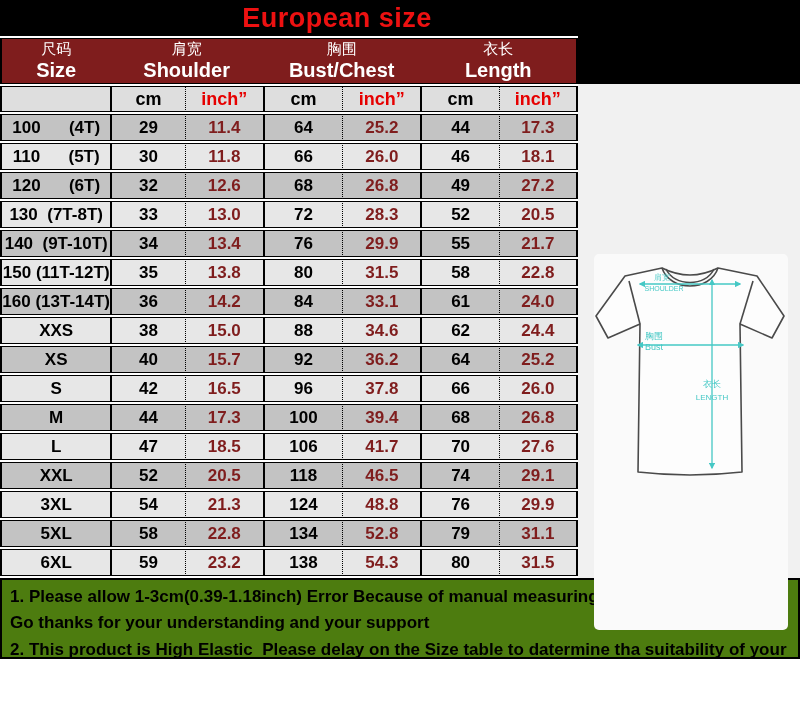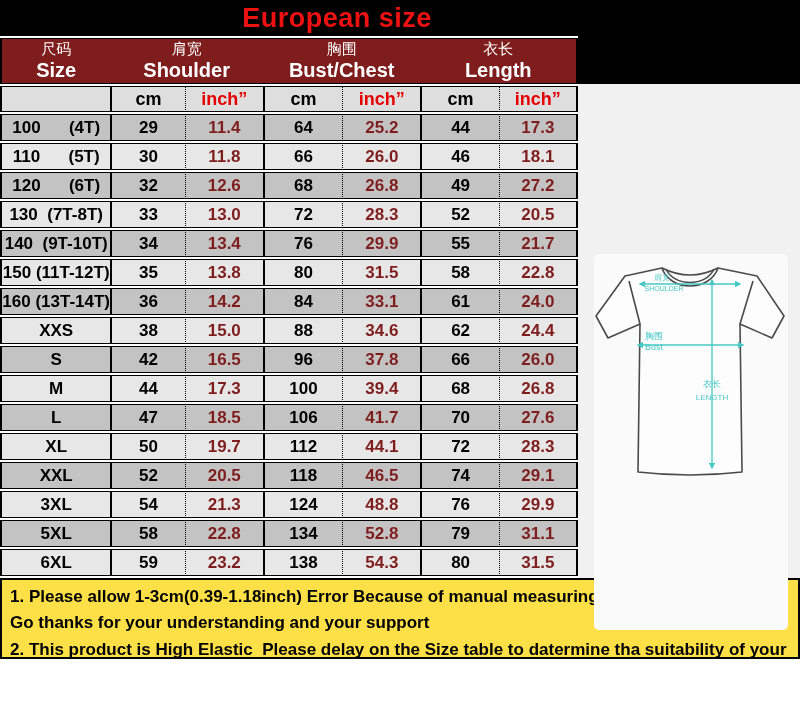--- a/index.html
+++ b/index.html
@@ -44,21 +44,21 @@
   tbody tr:nth-child(odd) td { background:#c3c3c3; }
   tbody tr:nth-child(even) td { background:#e7e7e7; }
   
   .right-panel { width:222px; display:flex; flex-direction:column; }
   .panel-top { height:48px; background:#000; }
   .panel-body { flex:1; background:#f1f1f1; position:relative; }
   .panel-body svg { position:absolute; top:0; left:0; }
   
   .footer {
     box-sizing:border-box; width:800px; height:81px;
-    background:#fde047; border:2px solid #000;
+    background:#4d7c0f; border:2px solid #000;
     padding:3px 8px 0 8px;
   }
   .footer .note {
     font-size:17px; font-weight:bold; color:#000;
     white-space:pre-wrap; margin:4px 0 6px 0; line-height:1.2;
   }
 </style>
 </head>
 <body>
 
@@ -174,20 +174,29 @@
           <tr>
             <td class="size-col gl">XXS</td>
             <td class="cm gl">38</td>
             <td class="inch">15.0</td>
             <td class="cm gl">88</td>
             <td class="inch">34.6</td>
             <td class="cm gl">62</td>
             <td class="inch gr">24.4</td>
           </tr>
           <tr>
+            <td class="size-col gl">XS</td>
+            <td class="cm gl">40</td>
+            <td class="inch">15.7</td>
+            <td class="cm gl">92</td>
+            <td class="inch">36.2</td>
+            <td class="cm gl">64</td>
+            <td class="inch gr">25.2</td>
+          </tr>
+          <tr>
             <td class="size-col gl">S</td>
             <td class="cm gl">42</td>
             <td class="inch">16.5</td>
             <td class="cm gl">96</td>
             <td class="inch">37.8</td>
             <td class="cm gl">66</td>
             <td class="inch gr">26.0</td>
           </tr>
           <tr>
             <td class="size-col gl">M</td>
@@ -199,29 +208,20 @@
             <td class="inch gr">26.8</td>
           </tr>
           <tr>
             <td class="size-col gl">L</td>
             <td class="cm gl">47</td>
             <td class="inch">18.5</td>
             <td class="cm gl">106</td>
             <td class="inch">41.7</td>
             <td class="cm gl">70</td>
             <td class="inch gr">27.6</td>
-          </tr>
-          <tr>
-            <td class="size-col gl">XL</td>
-            <td class="cm gl">50</td>
-            <td class="inch">19.7</td>
-            <td class="cm gl">112</td>
-            <td class="inch">44.1</td>
-            <td class="cm gl">72</td>
-            <td class="inch gr">28.3</td>
           </tr>
           <tr>
             <td class="size-col gl">XXL</td>
             <td class="cm gl">52</td>
             <td class="inch">20.5</td>
             <td class="cm gl">118</td>
             <td class="inch">46.5</td>
             <td class="cm gl">74</td>
             <td class="inch gr">29.1</td>
           </tr>

